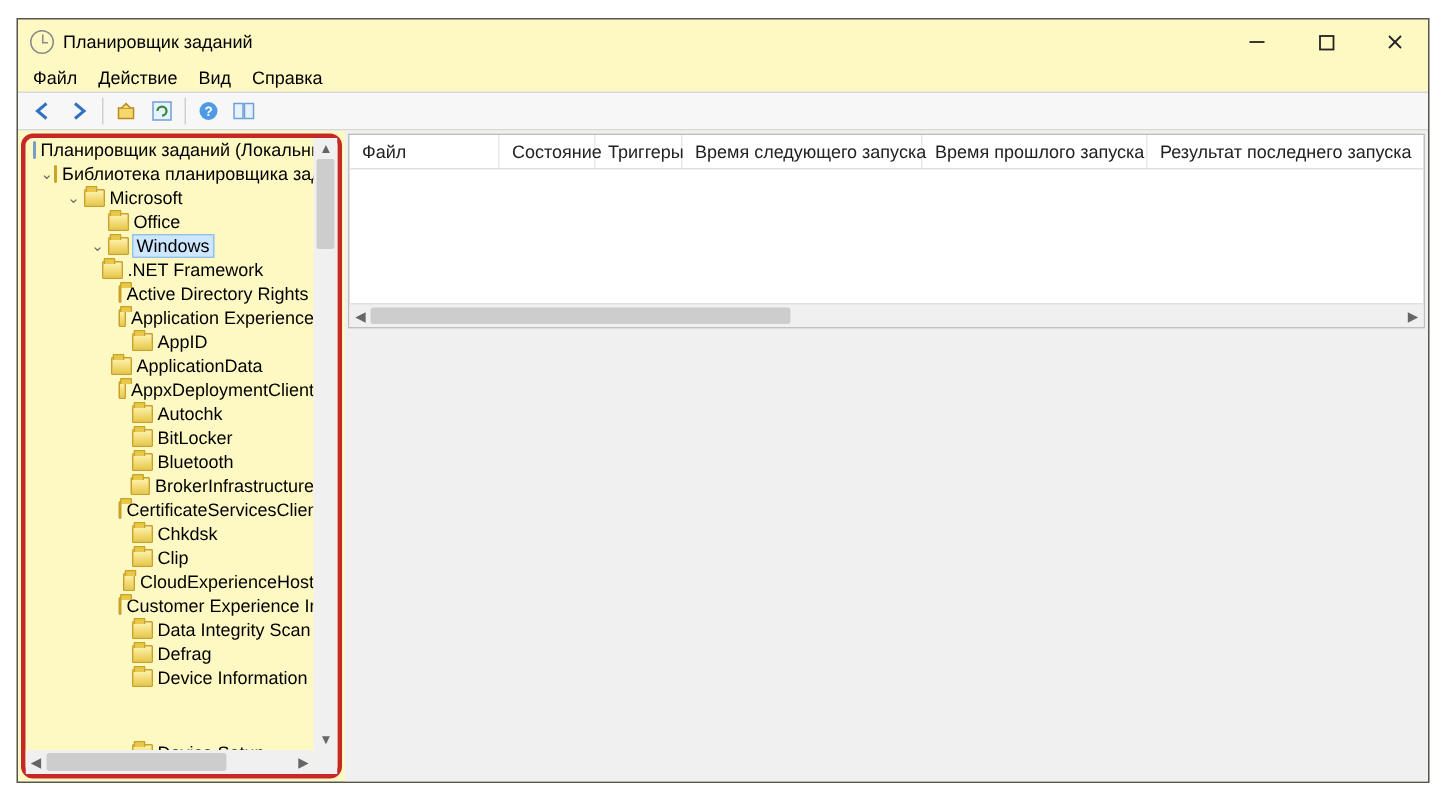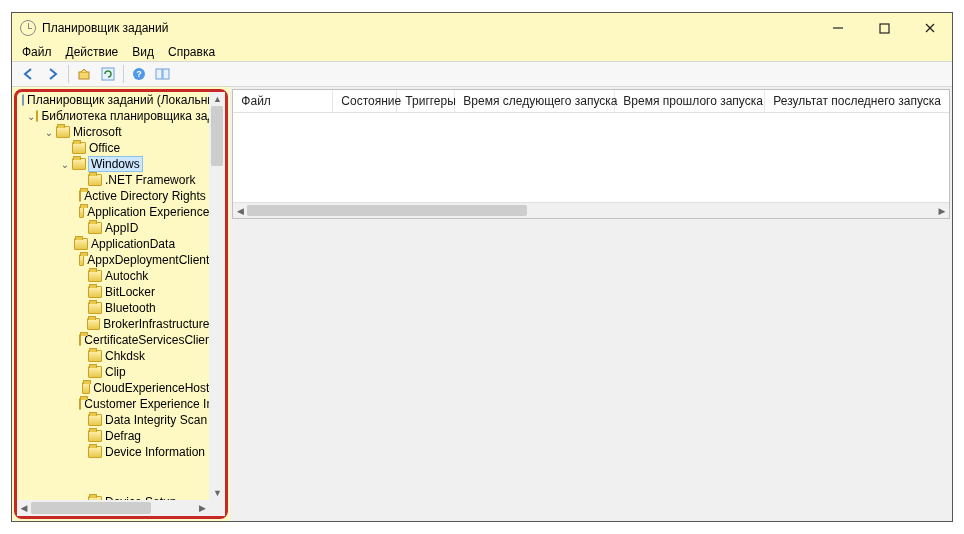--- a/index.html
+++ b/index.html
@@ -153,21 +153,21 @@
             <span>Office</span>
           </div>
 
           <div class="trow" style="padding-left:42px">
             <span class="exp">⌄</span>
             <span class="ficon folder"></span>
             <span class="sel" style="padding:0 2px">Windows</span>
           </div>
 
           <div id="children-container">
-              <div class="trow" style="padding-left: 58px;">
+              <div class="trow" style="padding-left: 38px;">
                 <span class="exp blank">›</span>
                 <span class="ficon folder"></span>
                 <span>.NET Framework</span>
               </div>
               <div class="trow" style="padding-left: 58px;">
                 <span class="exp blank">›</span>
                 <span class="ficon folder"></span>
                 <span>Active Directory Rights Management Services</span>
               </div>
               <div class="trow" style="padding-left: 58px;">

